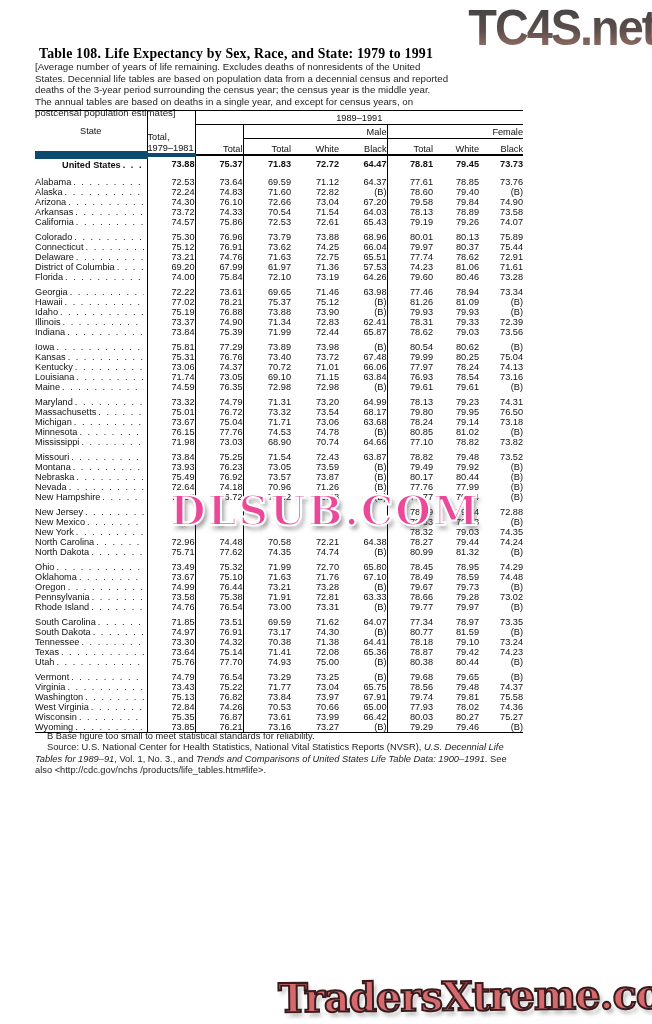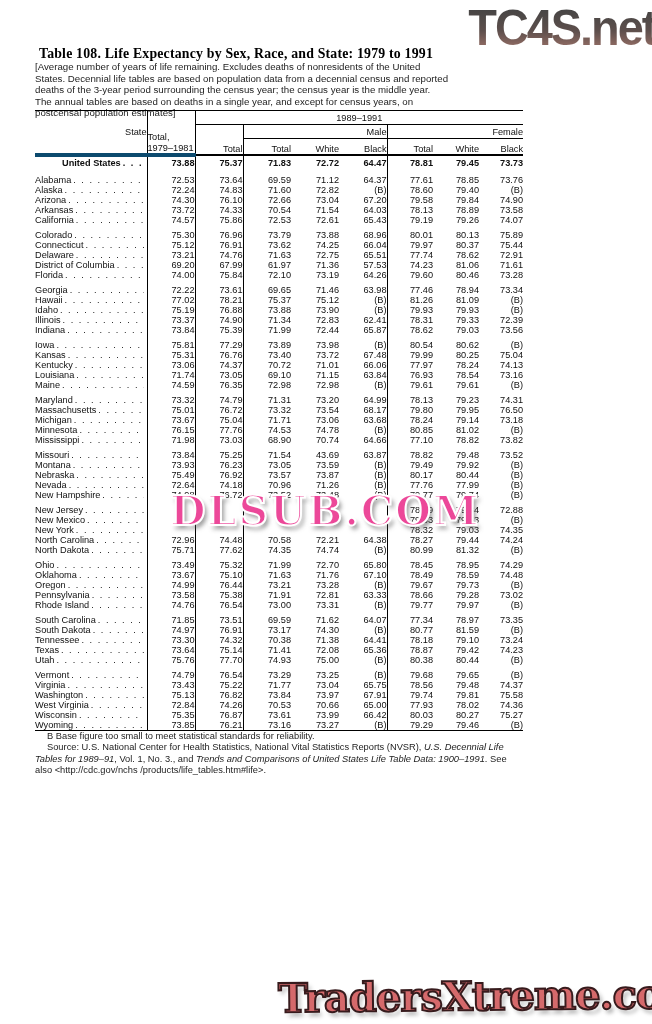--- a/index.html
+++ b/index.html
@@ -53,21 +53,21 @@
     position:absolute; left:35px; top:110px; width:488px;
     border-collapse:collapse; table-layout:fixed;
     font-size:9.2px; color:#0f0f0f;
     border-top:1px solid #000; border-bottom:1px solid #000;
   }
   table.lt th, table.lt td { padding:0; margin:0; }
   thead th { font-weight:normal; font-size:9.2px; }
   .bl { border-left:1px solid #000; }
   .bb { border-bottom:1px solid #000; }
   .h-period { text-align:center; height:13px; }
-  .h-state  { text-align:right; vertical-align:middle; border-bottom:4px solid #0c4a6e; }
+  .h-state  { text-align:center; vertical-align:middle; border-bottom:8px solid #0c4a6e; }
   .h-t7981  { text-align:left; vertical-align:bottom; padding-bottom:3px; line-height:10.5px; border-bottom:4px solid #0c4a6e; }
   .h-t7981 span { display:block; }
   .h-total  { text-align:right; vertical-align:bottom; padding-right:5px; padding-bottom:3px; border-bottom:2px solid #000; }
   .h-group  { text-align:right; height:13px; }
   .h-sub    { text-align:right; vertical-align:bottom; padding-right:5px; padding-bottom:3px; height:15px; border-bottom:2px solid #000; }
 
   tbody td { height:10px; line-height:10px; vertical-align:middle; }
   td.num { text-align:right; padding-right:5px; }
   td.state-cell { padding-left:5px; }
   .state-flex { display:flex; align-items:center; }
@@ -622,21 +622,21 @@
         <tr>
           <td class="state-cell">
             <div class="state-flex">
               <span class="sname">Missouri</span>
               <span class="leader"></span>
             </div>
           </td>
           <td class="num bl">73.84</td>
           <td class="num bl">75.25</td>
           <td class="num bl">71.54</td>
-          <td class="num">43.69</td>
+          <td class="num">72.43</td>
           <td class="num">63.87</td>
           <td class="num bl">78.82</td>
           <td class="num">79.48</td>
           <td class="num">73.52</td>
         </tr>
         <tr>
           <td class="state-cell">
             <div class="state-flex">
               <span class="sname">Montana</span>
               <span class="leader"></span>

